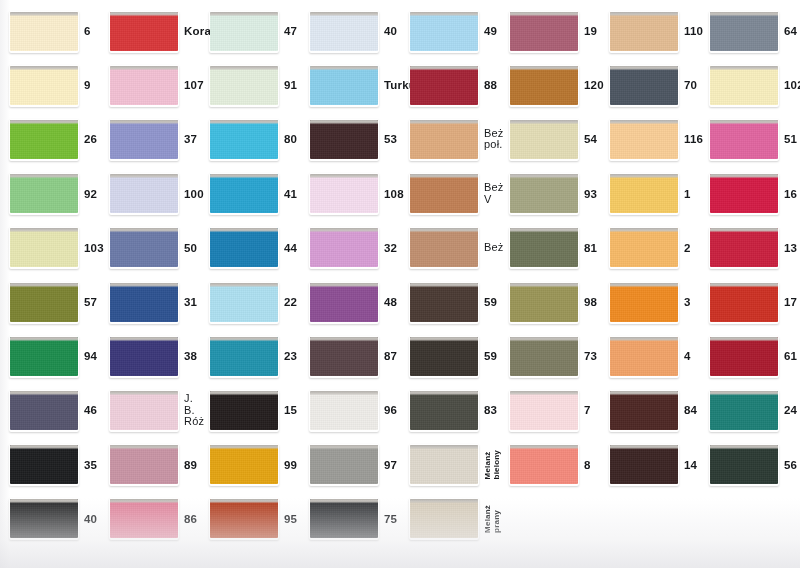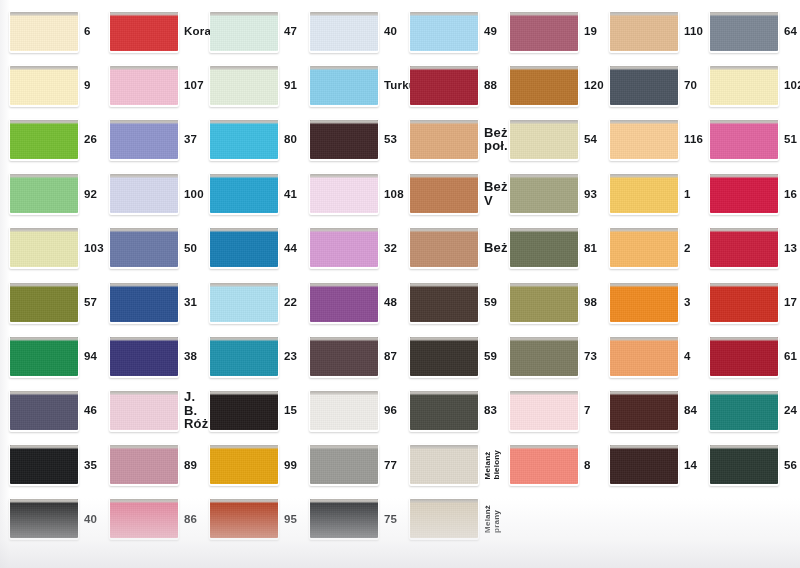--- a/index.html
+++ b/index.html
@@ -100,22 +100,22 @@
     margin-left: 6px;
     font-size: 11.5px;
     font-weight: 700;
     color: #17191c;
     line-height: 1.05;
     letter-spacing: 0.2px;
     white-space: pre-line;
     flex: 1 1 auto;
   }
   .chip-label.small {
-    font-size: 13px;
-    font-weight: 700;
+    font-size: 11px;
+    font-weight: 400;
   }
   .chip-label.vertical {
     writing-mode: vertical-rl;
     transform: rotate(180deg);
     font-size: 8px;
     margin-left: 5px;
     line-height: 1.15;
     text-align: left;
   }
 </style>
@@ -659,21 +659,21 @@
         <div class="chip-edge"></div>
       </div>
       <div class="chip-label">99</div>
     </div>
     <div class="swatch-cell">
       <div class="chip-wrap">
         <div class="chip-shadow"></div>
         <div class="chip" style="background-color: rgb(155, 155, 151);"></div>
         <div class="chip-edge"></div>
       </div>
-      <div class="chip-label">77</div>
+      <div class="chip-label">97</div>
     </div>
     <div class="swatch-cell">
       <div class="chip-wrap">
         <div class="chip-shadow"></div>
         <div class="chip" style="background-color: rgb(222, 216, 204);"></div>
         <div class="chip-edge"></div>
       </div>
       <div class="chip-label vertical">Melanż
 bielony</div>
     </div>

